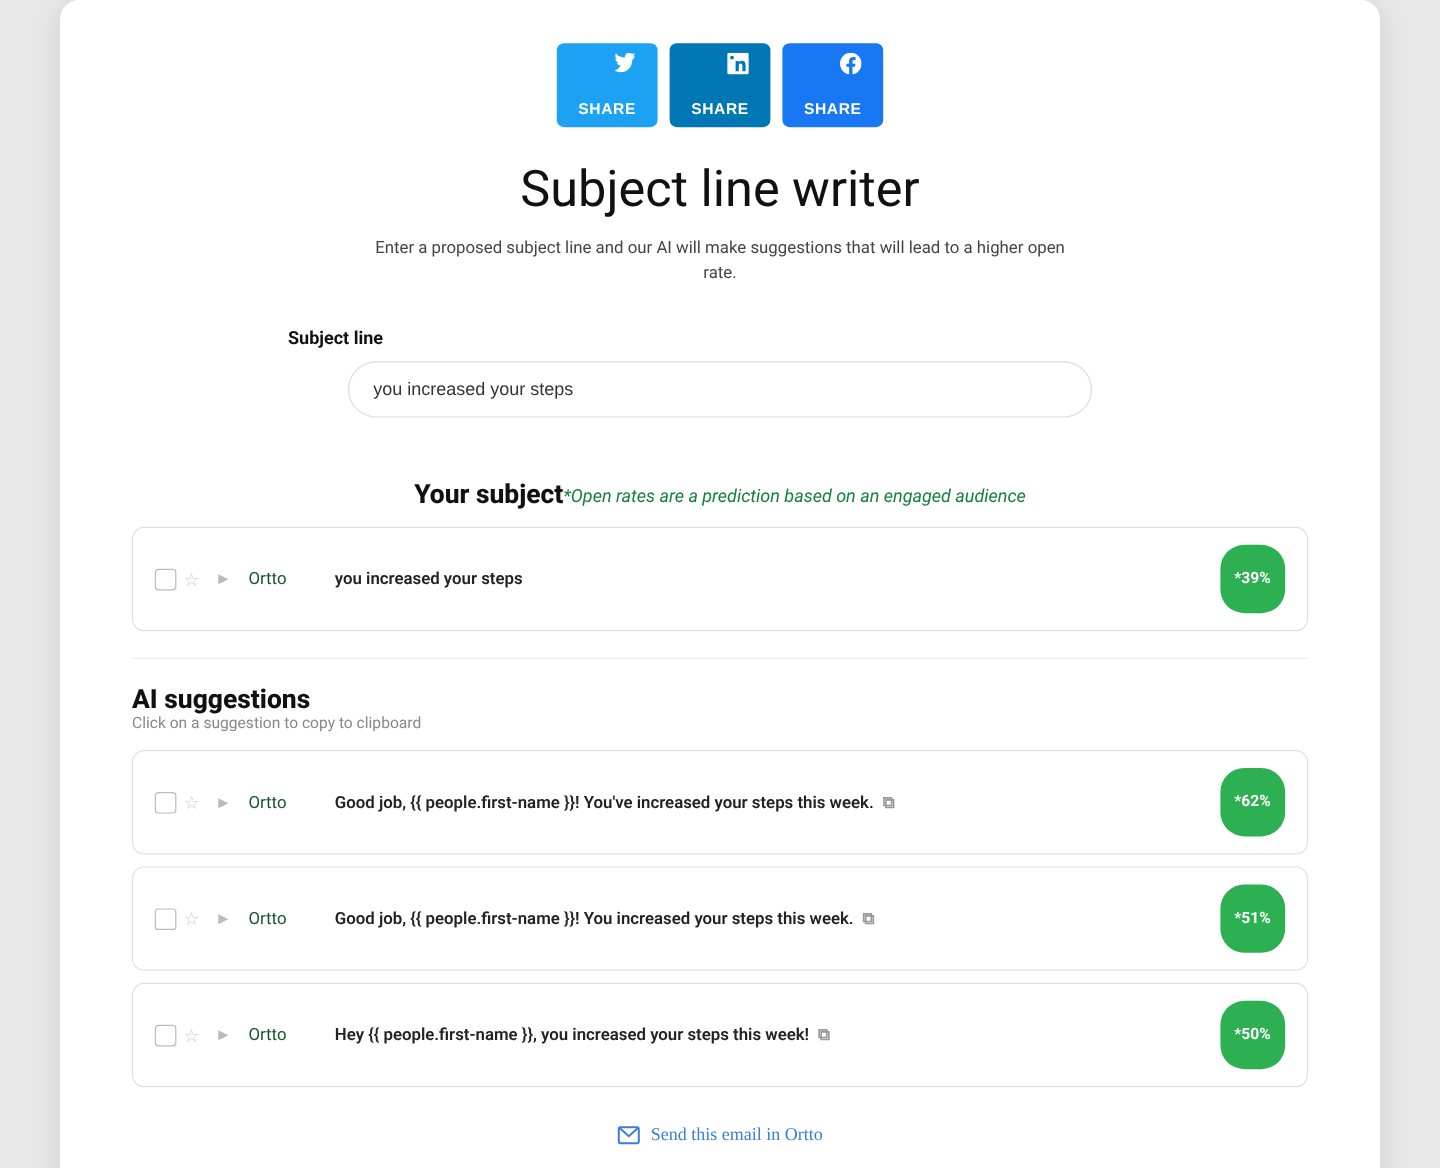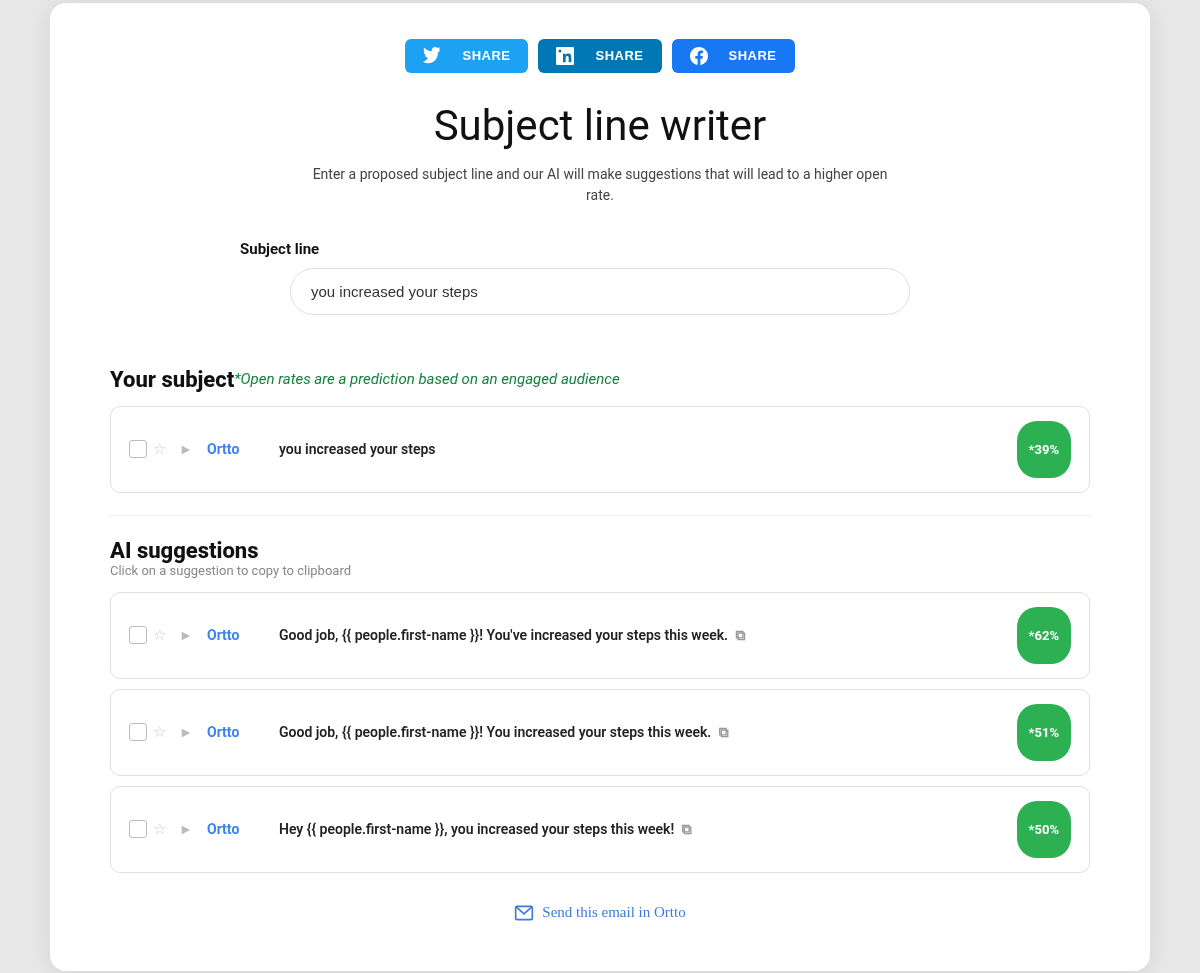--- a/index.html
+++ b/index.html
@@ -19,30 +19,31 @@
       box-shadow: 0 2px 24px rgba(0,0,0,0.10);
     }
     .share-buttons {
       display: flex;
       justify-content: center;
       gap: 10px;
       margin-bottom: 28px;
     }
     .share-btn {
       display: flex;
-      align-items: center;
+      align-items: flex-end;
       gap: 21px;
       padding: 8px 18px;
       border-radius: 6px;
       border: none;
       cursor: pointer;
       font-size: 13px;
       font-weight: 700;
       letter-spacing: 0.5px;
       color: #fff;
+      flex-direction: column;
     }
     .share-btn.twitter { background: #1da1f2; }
     .share-btn.linkedin { background: #0077b5; }
     .share-btn.facebook { background: #1877f2; }
     .share-btn-icon {
       width: 18px;
       height: 18px;
       fill: #fff;
     }
     .page-title {
@@ -79,21 +80,21 @@
       padding: 14px 20px;
       border: 1.5px solid #ddd;
       border-radius: 30px;
       font-size: 15px;
       color: #333;
       outline: none;
     }
     .section-header {
       display: flex;
       align-items: center;
-      justify-content: flex-start;
+      justify-content: center;
       margin-bottom: 14px;
     }
     .section-title {
       font-size: 22px;
       font-weight: 800;
       color: #111;
     }
     .open-rate-note {
       font-size: 15px;
       color: #15803d;
@@ -136,22 +137,22 @@
       width: 18px;
       height: 18px;
       color: #bbb;
       font-size: 14px;
       display: flex;
       align-items: center;
       justify-content: center;
     }
     .sender-name {
       font-size: 14px;
-      font-weight: 700;
-      color: #3b82f6;
+      font-weight: 400;
+      color: #14532d;
       flex-shrink: 0;
       min-width: 60px;
     }
     .email-subject {
       flex: 1;
       font-size: 14px;
       color: #222;
       font-weight: 600;
     }
     .copy-icon {

